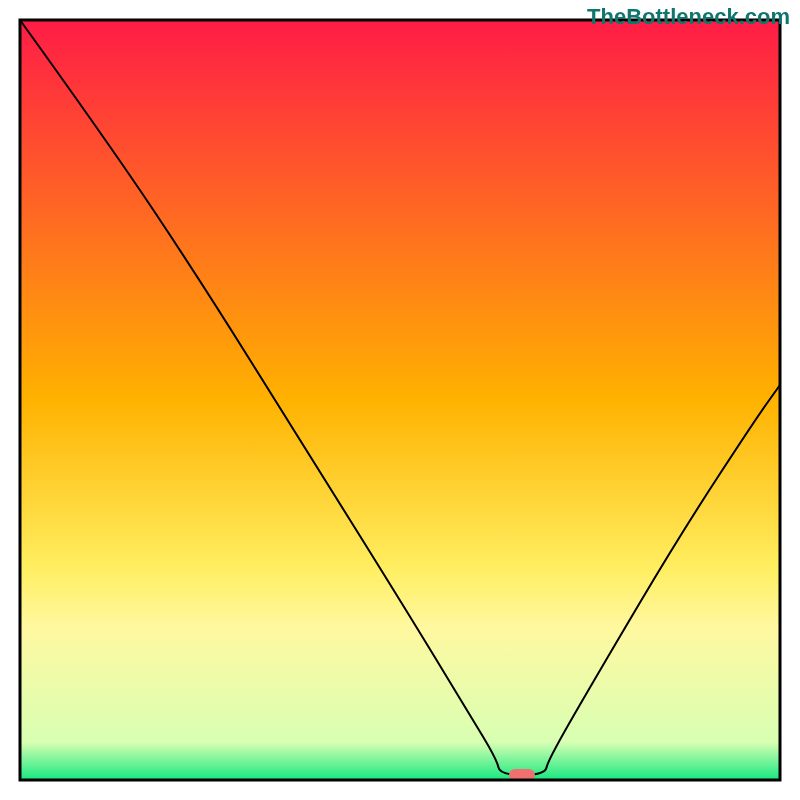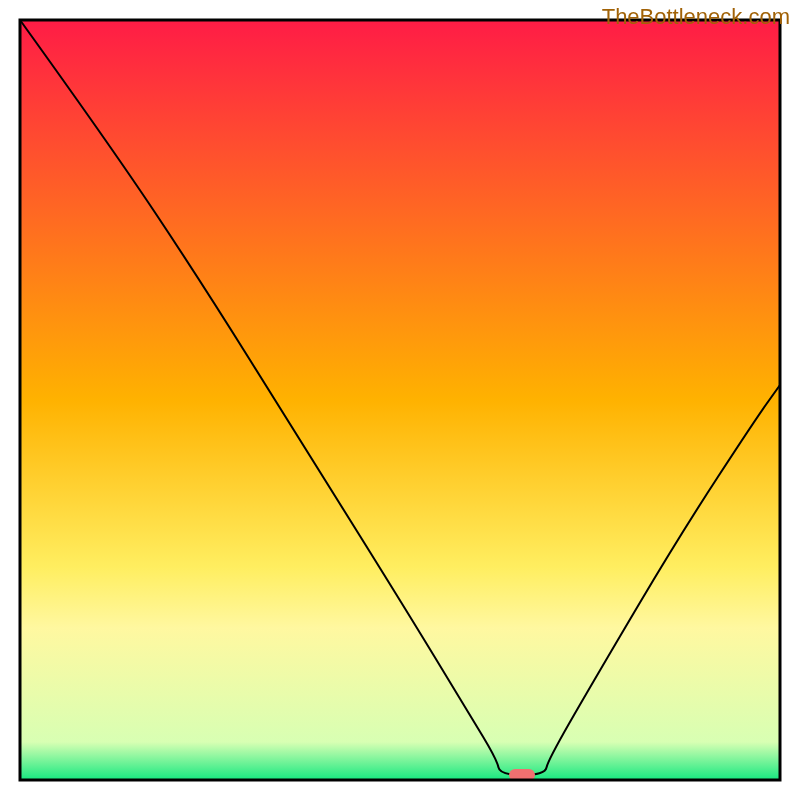--- a/index.html
+++ b/index.html
@@ -13,22 +13,22 @@
   .container {
     position: relative;
     width: 800px;
     height: 800px;
   }
   .watermark {
     position: absolute;
     top: 4px;
     right: 10px;
     font-size: 22px;
-    font-weight: normal;
-    color: #a16207;
+    font-weight: bold;
+    color: #0f766e;
     z-index: 10;
   }
   svg {
     position: absolute;
     top: 0;
     left: 0;
   }
 </style>
 </head>
 <body>

